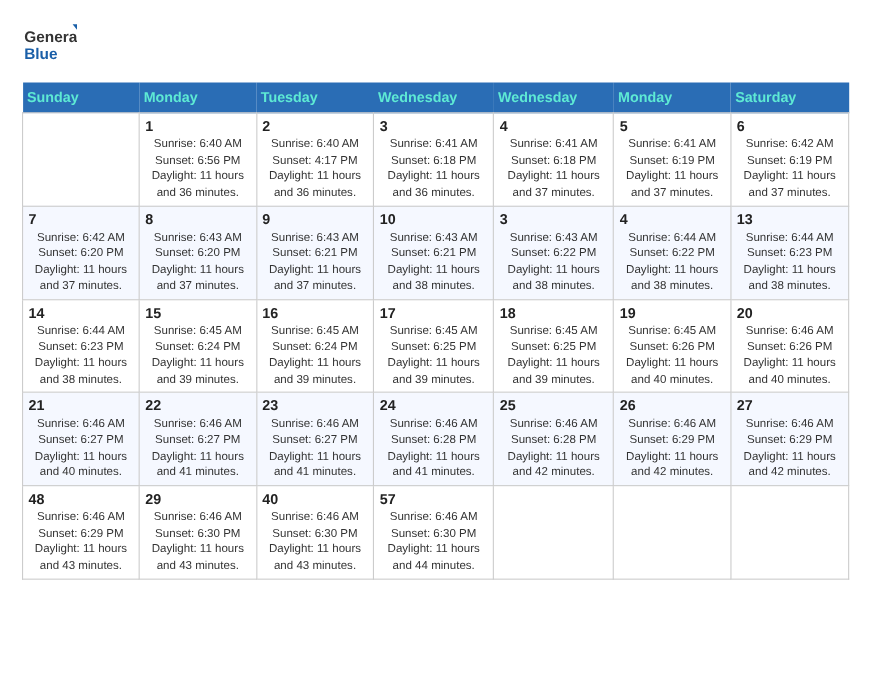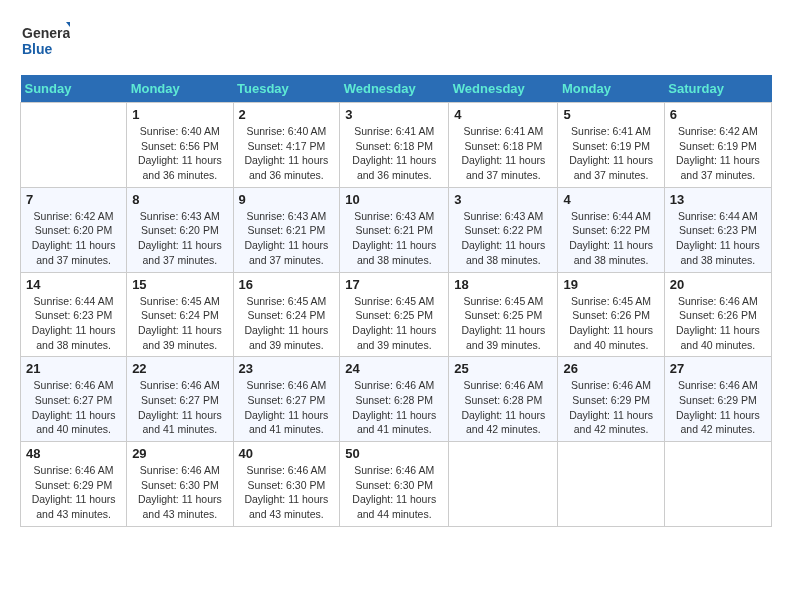--- a/index.html
+++ b/index.html
@@ -350,21 +350,21 @@
       </td>
         <td>
         <span class="day-number">40</span>
         <div class="day-info">
           <div>Sunrise: 6:46 AM</div>
           <div>Sunset: 6:30 PM</div>
           <div>Daylight: 11 hours and 43 minutes.</div>
         </div>
       </td>
         <td>
-        <span class="day-number">50</span>
+        <span class="day-number">57</span>
         <div class="day-info">
           <div>Sunrise: 6:46 AM</div>
           <div>Sunset: 6:30 PM</div>
           <div>Daylight: 11 hours and 44 minutes.</div>
         </div>
       </td>
         <td class="empty-cell"></td>
         <td class="empty-cell"></td>
         <td class="empty-cell"></td>
       </tr>

